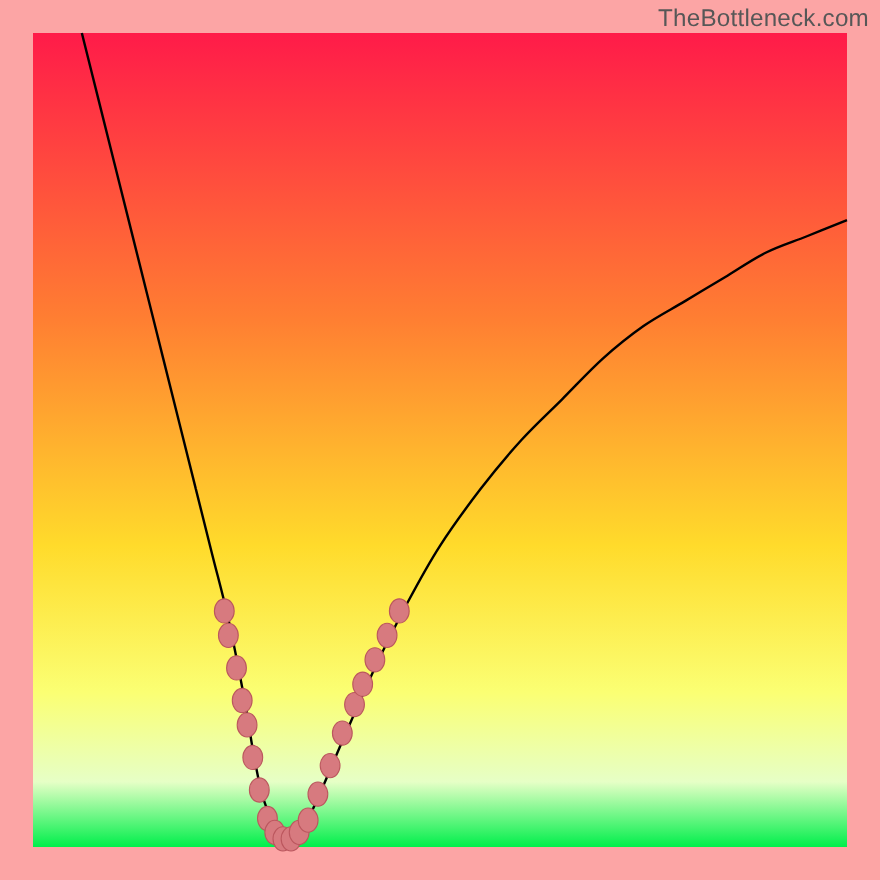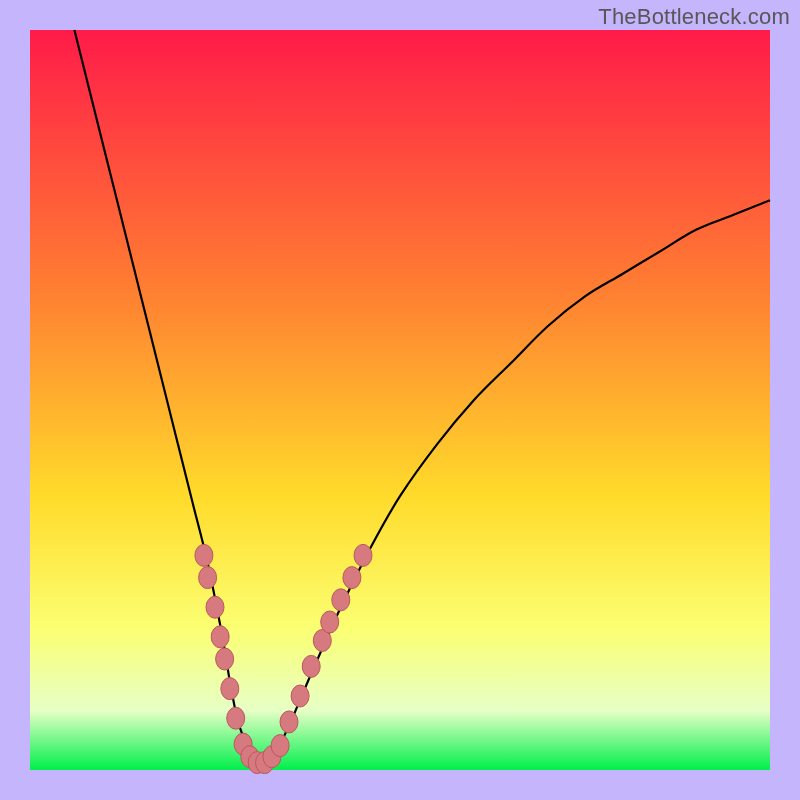--- a/index.html
+++ b/index.html
@@ -10,21 +10,21 @@
     overflow: hidden;
     background: #000;
     font-family: Arial, Helvetica, sans-serif;
   }
   .frame {
     position: absolute;
     left: 0;
     top: 0;
     width: 800px;
     height: 800px;
-    background: #c4b5fd;
+    background: #fca5a5;
   }
   .plot {
     position: absolute;
     left: 30px;
     top: 30px;
     width: 740px;
     height: 740px;
     
   }
   .watermark {

